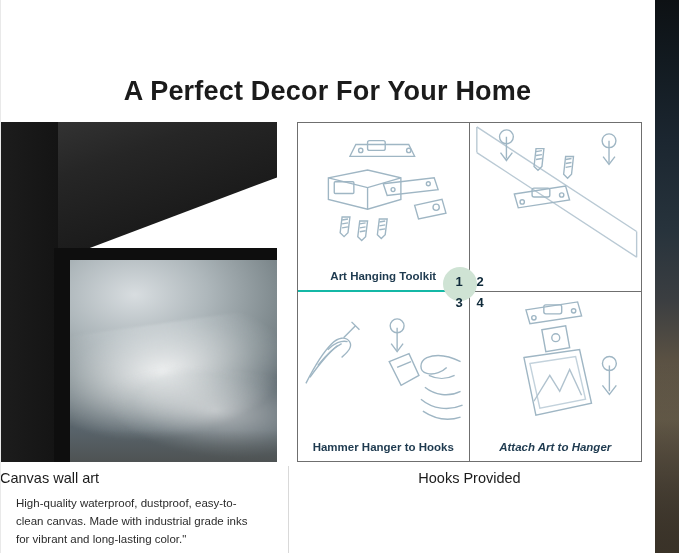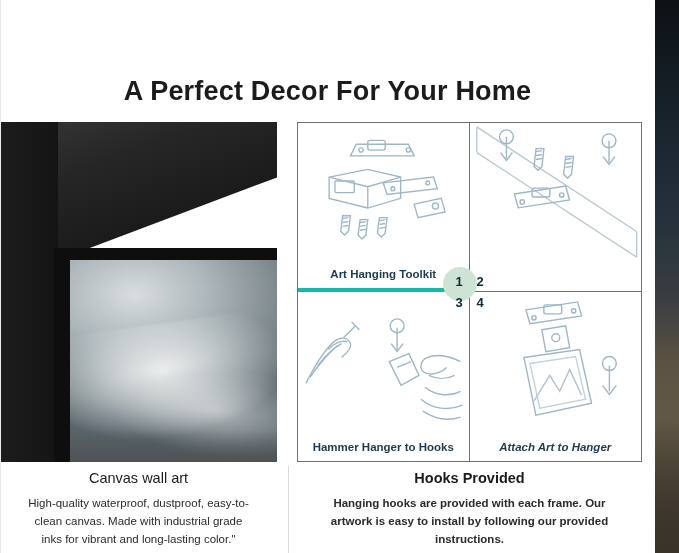--- a/index.html
+++ b/index.html
@@ -139,21 +139,21 @@
     width: 345px; height: 340px;
     border: 1px solid #6f6f6f;
     box-sizing: border-box;
     background: #fff;
   }
   .cell {
     position: absolute;
     box-sizing: border-box;
     overflow: hidden;
   }
-  .cell.tl { left: 0; top: 0; width: 50%; height: 50%; border-right: 1px solid #6f6f6f; border-bottom: 4px solid #14b8a6; }
+  .cell.tl { left: 0; top: 0; width: 50%; height: 50%; border-right: 1px solid #6f6f6f; border-bottom: 2px solid #14b8a6; }
   .cell.tr { left: 50%; top: 0; width: 50%; height: 50%; border-bottom: 1px solid #6f6f6f; }
   .cell.bl { left: 0; top: 50%; width: 50%; height: 50%; border-right: 1px solid #6f6f6f; }
   .cell.br { left: 50%; top: 50%; width: 50%; height: 50%; font-style: italic; }
   .cell-caption {
     position: absolute;
     left: 0; right: 0; bottom: 8px;
     text-align: center;
     font-size: 11.5px;
     color: #1e3a4f;
     font-weight: bold;
@@ -199,39 +199,38 @@
     display: flex;
     align-items: center;
     justify-content: center;
   }
 
   
   .col-left {
     position: absolute;
     left: 0; top: 470px;
     width: 277px;
-    text-align: center;
+    text-align: left;
   }
   .col-right {
     position: absolute;
     left: 297px; top: 470px;
     width: 345px;
     text-align: center;
-    font-weight: bold;
   }
   .col-head {
     font-size: 14.5px;
     color: #1b1b1b;
     margin-bottom: 9px;
   }
   .col-body {
     font-size: 11.5px;
     color: #2b2b2b;
     line-height: 1.55;
-    padding: 0 24px;
+    padding: 0 16px;
   }
   .vsep {
     position: absolute;
     left: 288px; top: 466px;
     width: 1px; height: 87px;
     background: #d9d9d9;
   }
   .topline {
     position: absolute;
     left: 0; top: 36px;
@@ -389,21 +388,20 @@
 
     <div class="vsep"></div>
 
     <div class="col-left">
       <div class="col-head">Canvas wall art</div>
       <div class="col-body">High-quality waterproof, dustproof, easy-to-clean canvas. Made with industrial grade inks for vibrant and long-lasting color."</div>
     </div>
 
     <div class="col-right">
       <div class="col-head">Hooks Provided</div>
-      <div class="col-body">Hanging hooks are provided with each frame. Our artwork is easy to install by following our provided instructions.</div>
     </div>
 
   </div>
 
   <div class="left-hairline"></div>
 
   <div class="right-strip">
     <div class="mountain"></div>
   </div>
 

